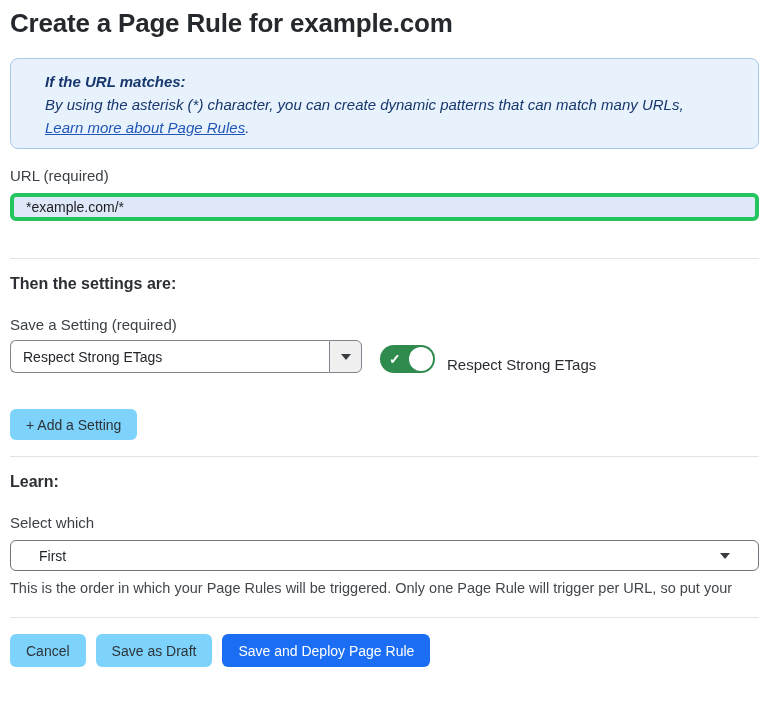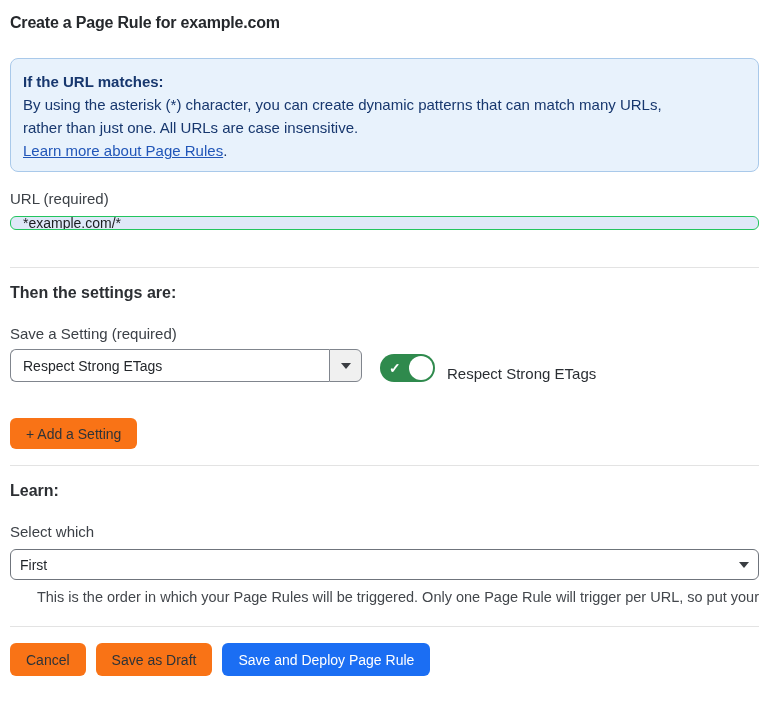--- a/index.html
+++ b/index.html
@@ -6,56 +6,57 @@
   html, body { background: #ffffff; }
   body {
     width: 769px;
     height: 718px;
     font-family: "Liberation Sans", sans-serif;
     color: #2c2f33;
     padding: 10px 10px 12px 10px;
     overflow: hidden;
   }
   .page-title {
-    font-size: 16px;
+    font-size: 26px;
     font-weight: 700;
     color: #25282c;
     line-height: 26px;
     letter-spacing: -0.2px;
   }
   .info-box {
     margin-top: 22px;
     background: #e8f2fc;
     border: 1px solid #a9c9ea;
     border-radius: 8px;
-    padding: 11px 18px 9px 12px;
+    padding: 11px 18px 9px 34px;
     color: #17376e;
     font-size: 15px;
     line-height: 23px;
+    font-style: italic;
   }
   .info-box .info-heading { font-weight: 700; }
   .info-box .body-line { display: block; }
   .info-link {
     color: #2156b8;
     text-decoration: underline;
     cursor: pointer;
   }
   .field-label {
     margin-top: 18px;
     font-size: 15px;
     color: #3c4147;
     line-height: 18px;
   }
   .url-input {
     display: block;
     margin-top: 8px;
     width: 749px;
-    height: 14px;
+    height: 28px;
     background: #dfe8f8;
-    border: 1px solid #22c55e;
+    border: 4px solid #22c55e;
     border-radius: 6px;
     padding: 0 12px;
     font-family: "Liberation Sans", sans-serif;
     font-size: 14px;
     color: #1b1d20;
   }
   .divider {
     border: none;
     border-top: 1px solid #e3e3e3;
     margin-top: 37px;
@@ -143,35 +144,35 @@
     align-items: center;
     justify-content: center;
     height: 31px;
     border: none;
     border-radius: 6px;
     padding: 0 16px;
     font-family: "Liberation Sans", sans-serif;
     font-size: 14px;
     cursor: pointer;
   }
-  .btn-gray { background: #f97316; color: #2e3338; }
+  .btn-gray { background: #7dd3fc; color: #2e3338; }
   .btn-blue { background: #1b6ef3; color: #ffffff; }
   .add-setting-btn { margin-top: 36px; }
   .divider-2 { margin-top: 16px; }
   .order-label { margin-top: 22px; }
   .order-select {
     margin-top: 8px;
     width: 749px;
     height: 31px;
     background: #ffffff;
     border: 1px solid #6f747c;
     border-radius: 6px;
     display: flex;
     align-items: center;
-    padding: 0 9px;
+    padding: 0 28px;
     font-size: 14px;
     color: #1f2328;
     cursor: pointer;
   }
   .order-select .select-text { flex: 1; }
   .order-select .caret-down {
     border-left-width: 5px;
     border-right-width: 5px;
     border-top-width: 6px;
   }
@@ -194,21 +195,20 @@
 </head>
 <body>
 
 
 
 <h1 class="page-title">Create a Page Rule for example.com</h1>
 
 <div class="info-box">
   <span class="info-heading body-line">If the URL matches:</span>
   <span class="body-line">By using the asterisk (*) character, you can create dynamic patterns that can match many URLs,</span>
-  <span class="body-line">rather than just one. All URLs are case insensitive.</span>
   <span class="body-line"><a class="info-link">Learn more about Page Rules</a><span>.</span></span>
 </div>
 
 <div class="field-label">URL (required)</div>
 <input class="url-input" type="text" value="*example.com/*" style="">
 
 <hr class="divider">
 
 <div class="section-heading">Then the settings are:</div>
 
@@ -235,21 +235,21 @@
 <div class="section-heading">Learn:</div>
 
 <div class="field-label order-label">Select which</div>
 
 <div class="order-select">
   <span class="select-text">First</span>
   <span class="caret-down"></span>
 </div>
 
 <div class="help-text">
-  <span style="display:block;text-align:right;">This is the order in which your Page Rules will be triggered. Only one Page Rule will trigger per URL, so put your</span>
+  <span style="display:block;">This is the order in which your Page Rules will be triggered. Only one Page Rule will trigger per URL, so put your</span>
 </div>
 
 <hr class="divider divider-3">
 
 <div class="footer-actions">
   <button class="btn btn-gray">Cancel</button>
   <button class="btn btn-gray">Save as Draft</button>
   <button class="btn btn-blue">Save and Deploy Page Rule</button>
 </div>
 

